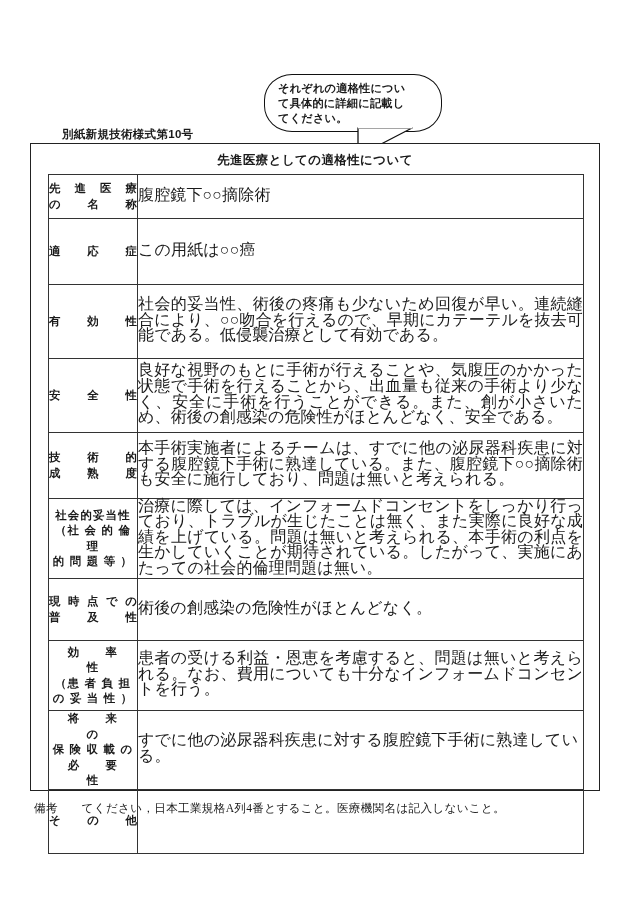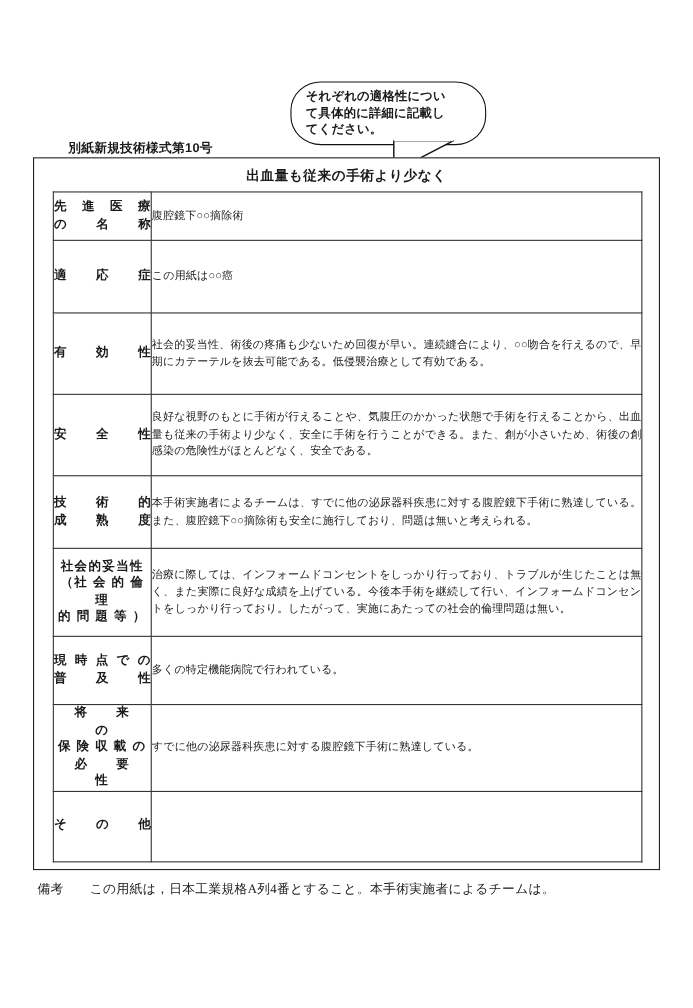--- a/index.html
+++ b/index.html
@@ -123,23 +123,23 @@
     font-family: "Liberation Sans", "DejaVu Sans", sans-serif;
     font-weight: 600;
     letter-spacing: 0;
   }
   .label-line.tight {
     justify-content: center;
     letter-spacing: 1.2px;
   }
 
   .value-text {
-    font-size: 10px;
+    font-size: 16px;
     line-height: 15.6px;
-    font-family: Liberation Serif, serif;
+    font-family: Liberation Mono, monospace;
     font-weight: 500;
     letter-spacing: 0.15px;
     text-align: justify;
     text-justify: inter-character;
     white-space: pre-wrap;
     word-break: break-all;
   }
   .value-text.short {
     text-align: left;
   }
@@ -166,21 +166,21 @@
   <svg id="callout-tail" viewBox="0 0 70 32">
     <path d="M2 2 L2 30 L56 2 Z" fill="#ffffff" stroke="#111111" stroke-width="1.3" stroke-linejoin="round"></path>
     <line x1="2" y1="1" x2="56" y2="1" stroke="#ffffff" stroke-width="3"></line>
   </svg>
 </div>
 
 <div id="form-number">別紙新規技術様式第10号</div>
 
 <div id="page-frame">
 
-  <div id="doc-title">出血量も従来の手術より少なく</div>
+  <div id="doc-title">先進医療としての適格性について</div>
 
   <table id="form-table">
     <tbody>
         <tr style="height: 44px;">
           <td class="label-cell">
             <div class="label-line">
               <span>先</span>
               <span> </span>
               <span>進</span>
               <span> </span>
@@ -251,21 +251,21 @@
             <div class="value-text">本手術実施者によるチームは、すでに他の泌尿器科疾患に対する腹腔鏡下手術に熟達している。また、腹腔鏡下○○摘除術も安全に施行しており、問題は無いと考えられる。</div>
           </td>
         </tr>
         <tr style="height: 80px;">
           <td class="label-cell">
             <div class="label-line tight">社会的妥当性</div>
             <div class="label-line tight">（社 会 的 倫 理</div>
             <div class="label-line tight">的 問 題 等 ）</div>
           </td>
           <td class="value-cell">
-            <div class="value-text">治療に際しては、インフォームドコンセントをしっかり行っており、トラブルが生じたことは無く、また実際に良好な成績を上げている。今後本手術を継続して行い、インフォームドコンセントをしっかり行っており。したがって、実施にあたっての社会的倫理問題は無い。</div>
+            <div class="value-text">治療に際しては、インフォームドコンセントをしっかり行っており、トラブルが生じたことは無く、また実際に良好な成績を上げている。問題は無いと考えられる、本手術の利点を生かしていくことが期待されている。したがって、実施にあたっての社会的倫理問題は無い。</div>
           </td>
         </tr>
         <tr style="height: 62px;">
           <td class="label-cell">
             <div class="label-line">
               <span>現</span>
               <span> </span>
               <span>時</span>
               <span> </span>
               <span>点</span>
@@ -274,21 +274,31 @@
               <span> </span>
               <span>の</span>
             </div>
             <div class="label-line">
               <span>普</span>
               <span>及</span>
               <span>性</span>
             </div>
           </td>
           <td class="value-cell">
-            <div class="value-text short">多くの特定機能病院で行われている。</div>
+            <div class="value-text short">術後の創感染の危険性がほとんどなく。</div>
+          </td>
+        </tr>
+        <tr style="height: 70px;">
+          <td class="label-cell">
+            <div class="label-line tight">効　　率　　性</div>
+            <div class="label-line tight">（患 者 負 担</div>
+            <div class="label-line tight">の 妥 当 性 ）</div>
+          </td>
+          <td class="value-cell">
+            <div class="value-text">患者の受ける利益・恩恵を考慮すると、問題は無いと考えられる。なお、費用についても十分なインフォームドコンセントを行う。</div>
           </td>
         </tr>
         <tr style="height: 68px;">
           <td class="label-cell">
             <div class="label-line tight">将　　来　　の</div>
             <div class="label-line tight">保 険 収 載 の</div>
             <div class="label-line tight">必　　要　　性</div>
           </td>
           <td class="value-cell">
             <div class="value-text short">すでに他の泌尿器科疾患に対する腹腔鏡下手術に熟達している。</div>
@@ -304,13 +314,13 @@
           </td>
           <td class="value-cell">
             <div class="value-text short"></div>
           </td>
         </tr>
       </tbody>
   </table>
 
 </div>
 
-<div id="footer-remark">備考　　この用紙は，日本工業規格A列4番とすること。本手術実施者によるチームは。</div>
+<div id="footer-remark">備考　　てください，日本工業規格A列4番とすること。医療機関名は記入しないこと。</div>
 
 </body></html>

